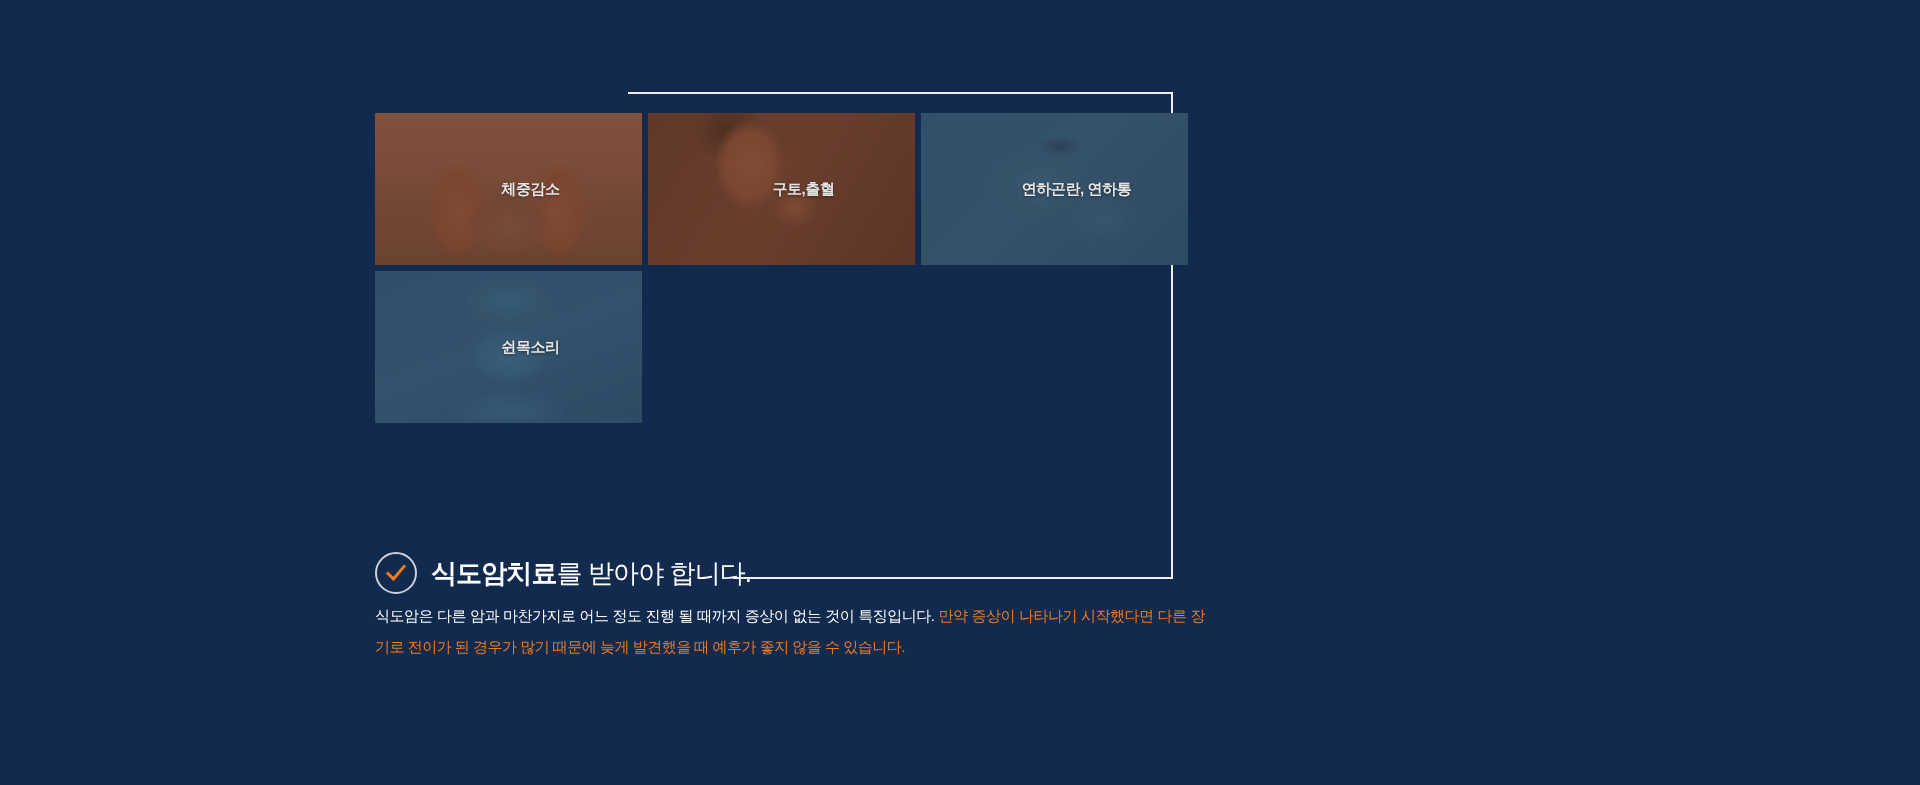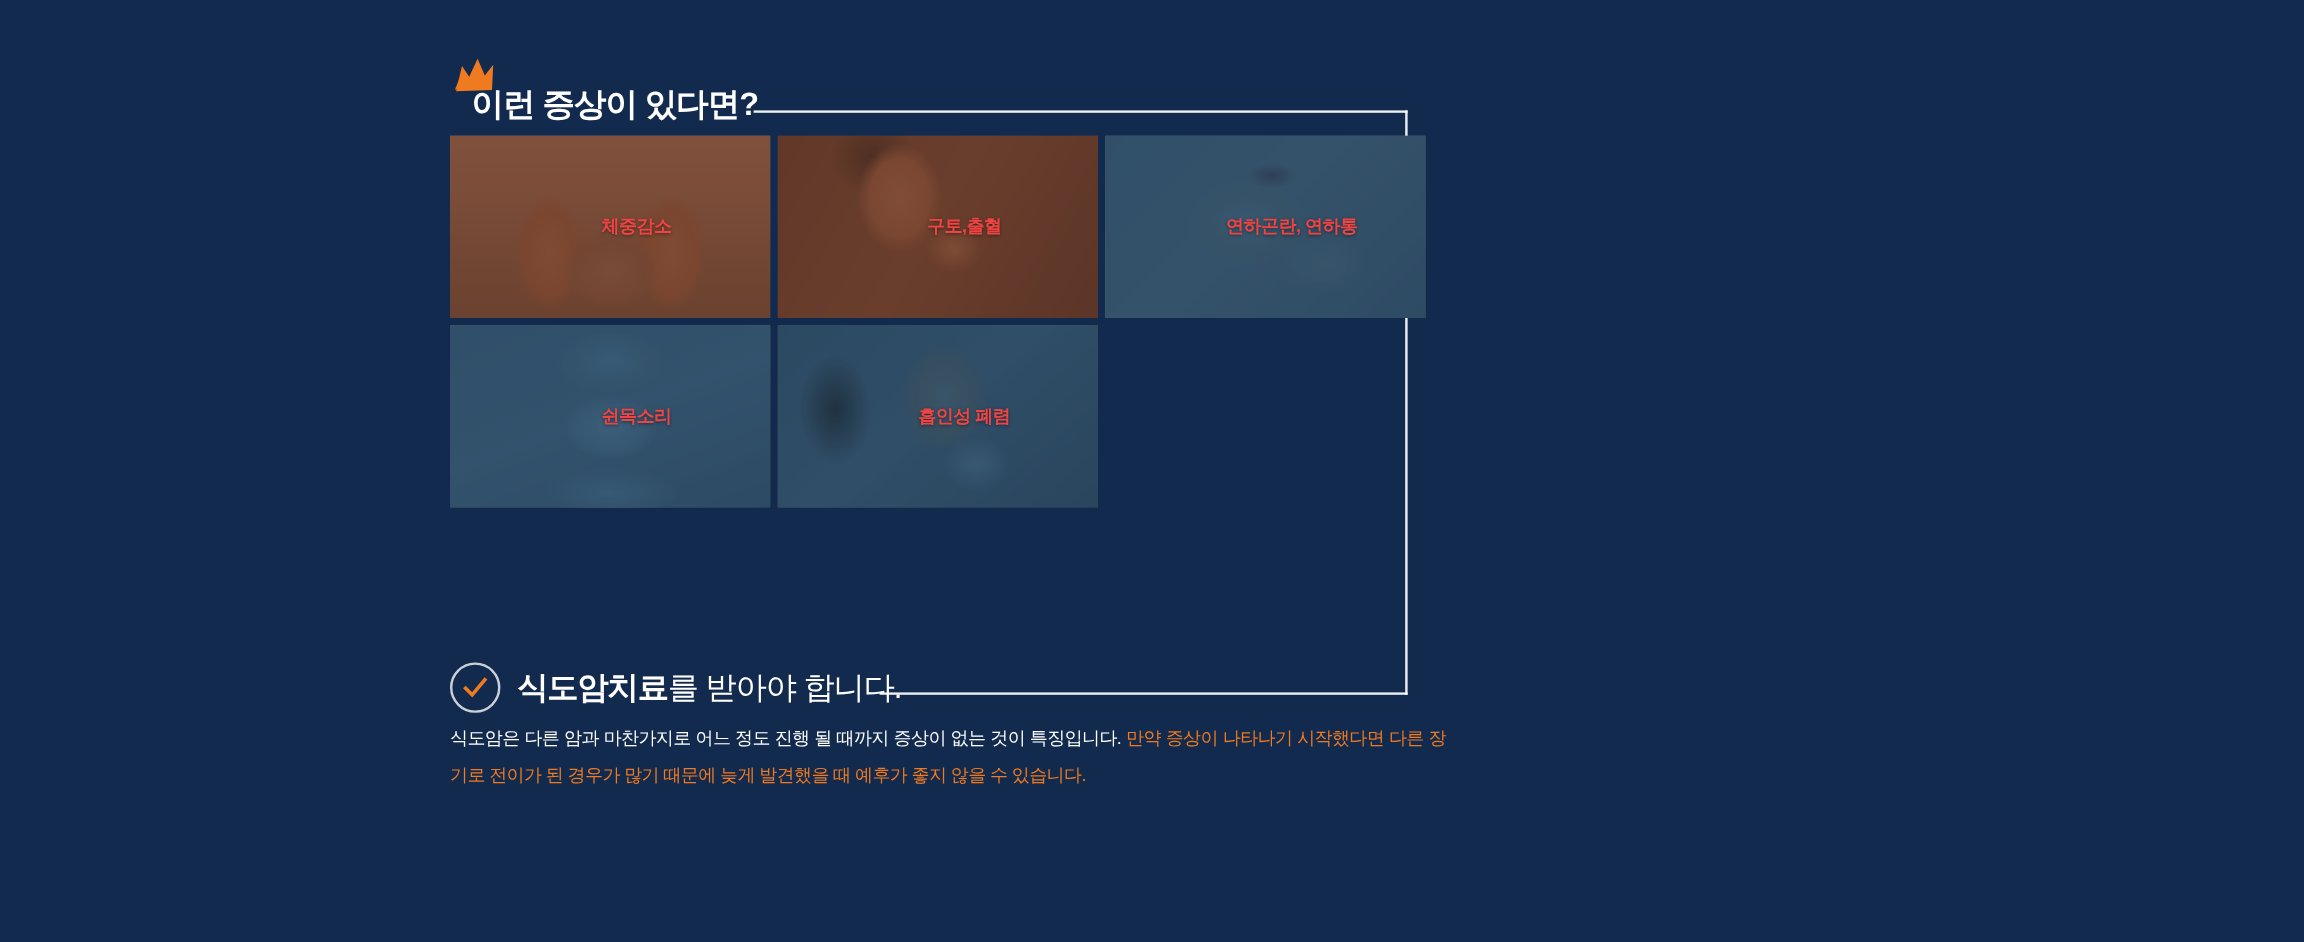--- a/index.html
+++ b/index.html
@@ -91,21 +91,21 @@
     position: absolute;
     inset: 0;
     opacity: .42;
   }
   .tile-label {
     position: absolute;
     left: 0; right: 0;
     top: 50%;
     transform: translateY(-50%);
     text-align: center;
-    color: #ef4444;
+    color: #e5e5e5;
     font-size: 15px;
     font-weight: 700;
     letter-spacing: -0.4px;
     text-shadow: 0 1px 3px rgba(0,0,0,.45);
     z-index: 5;
     margin-left: 44px;
   }
 
   
   .ph-scale {
@@ -195,27 +195,20 @@
 </head>
 <body>
 
 <div id="page">
   <div class="stage">
 
     <div class="hline" id="line-top"></div>
     <div class="vline" id="line-right"></div>
     <div class="hline" id="line-bottom"></div>
 
-    <div id="header1">
-      <svg class="burst" viewBox="0 0 42 40">
-        <path d="M3 31 L8 10 L14 19 L21 4 L27 18 L34 9 L33 30 Z" fill="#ef7a1f"></path>
-        <path d="M2 30 L9 13 L7 27 Z" fill="#ef7a1f"></path>
-      </svg>
-      <div id="header1-title">이런 증상이 있다면?</div>
-    </div>
 
     <div id="grid">
 
       <div class="grid-row">
         <div class="tile">
           <div class="photo ph-scale"></div>
           <div class="tint" style="background:#8a5a46"></div>
           <div class="tint2" style="background:#8a5a46"></div>
           <div class="tile-label">체중감소</div>
         </div>
@@ -232,26 +225,20 @@
           <div class="tile-label">연하곤란, 연하통</div>
         </div>
       </div>
 
       <div class="grid-row">
         <div class="tile">
           <div class="photo ph-voice"></div>
           <div class="tint" style="background:#3f6382"></div>
           <div class="tint2" style="background:#3f6382"></div>
           <div class="tile-label">쉰목소리</div>
-        </div>
-        <div class="tile">
-          <div class="photo ph-pneu"></div>
-          <div class="tint" style="background:#3f6382"></div>
-          <div class="tint2" style="background:#3f6382"></div>
-          <div class="tile-label">흡인성 폐렴</div>
         </div>
       </div>
 
     </div>
 
     <div id="header2">
       <span class="check-circle">
         <svg width="24" height="24" viewBox="0 0 24 24">
           <path d="M4 12.5 L9.5 18 L20 5.5" fill="none" stroke="#ef7a1f" stroke-width="3" stroke-linecap="square" stroke-linejoin="miter"></path>
         </svg>

